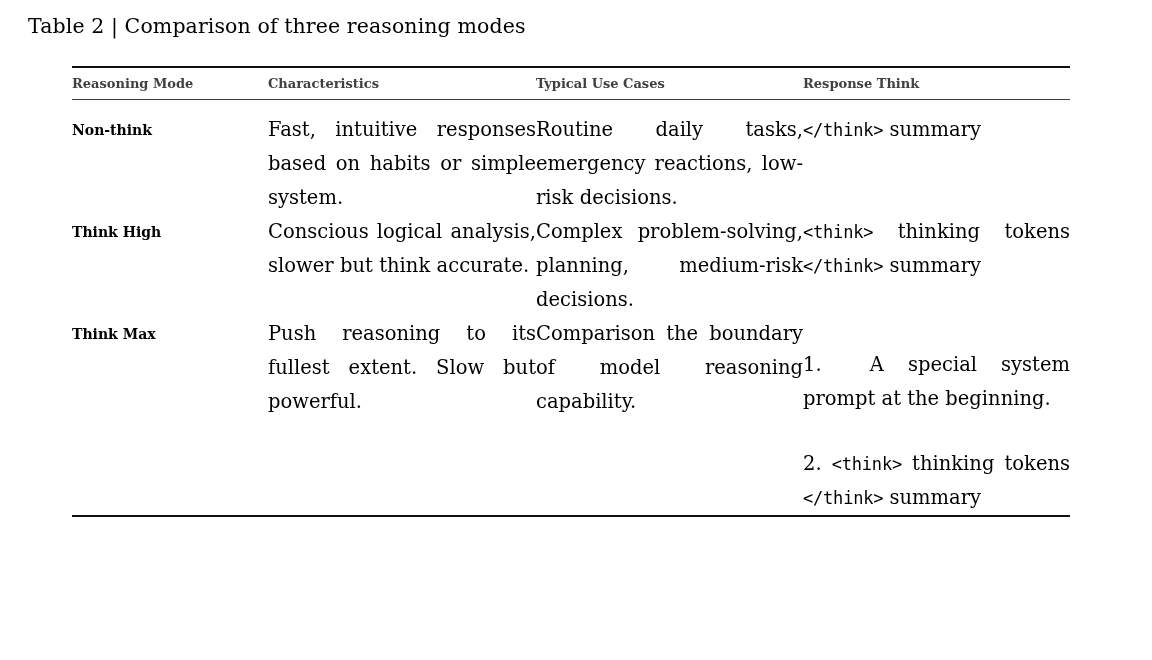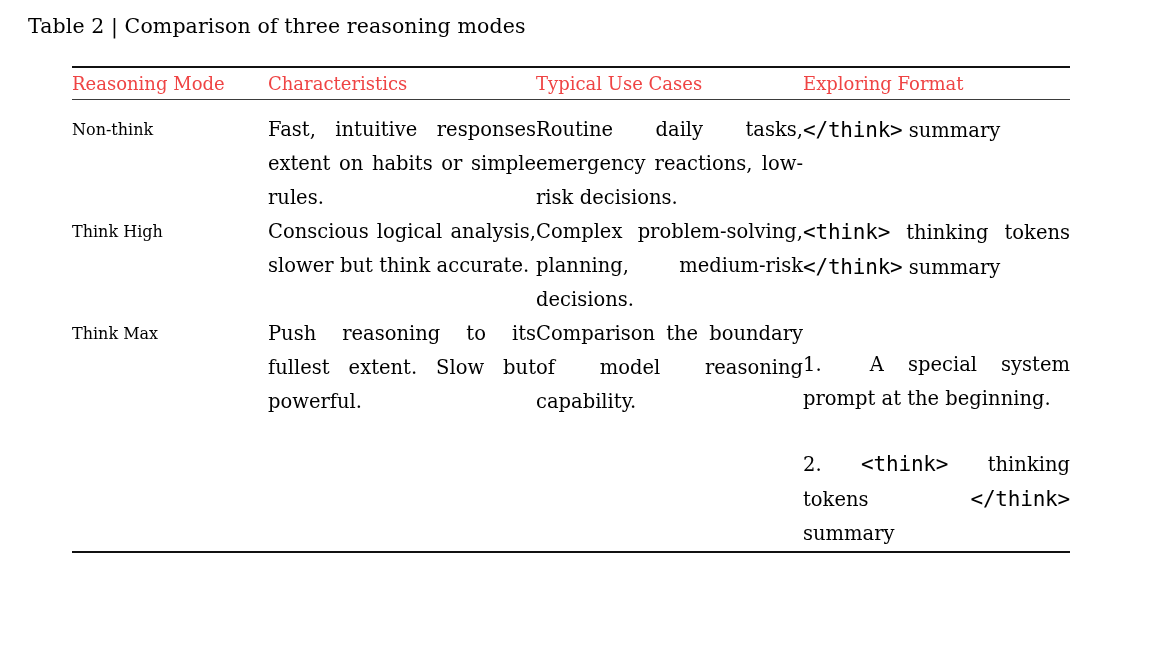--- a/index.html
+++ b/index.html
@@ -81,40 +81,40 @@
     padding-right: 28px;
   }
 
   
   .hdr-row th {
     padding-top: 14px;
     padding-bottom: 16px;
   }
   .hdr {
     font-family: "DejaVu Serif", "Liberation Serif", serif;
-    font-weight: normal;
-    font-size: 18px;
+    font-weight: bold;
+    font-size: 13px;
     line-height: 31px;
     text-align: left;
-    color: #ef4444;
+    color: #404040;
   }
 
   
   .body-row td {
     padding-top: 12px;
     padding-bottom: 10px;
   }
   .body-row.first td {
     padding-top: 13px;
   }
 
   .mode {
     font-family: "DejaVu Serif", "Liberation Serif", serif;
-    font-weight: normal;
-    font-size: 16px;
+    font-weight: bold;
+    font-size: 14px;
     line-height: 34px;
     white-space: nowrap;
   }
 
   .para {
     font-family: "DejaVu Serif", "Liberation Serif", serif;
     font-size: 19.5px;
     line-height: 34px;
     text-align: justify;
     text-justify: inter-word;
@@ -130,21 +130,21 @@
     font-family: "DejaVu Serif", "Liberation Serif", serif;
     font-size: 19.5px;
     line-height: 34px;
     text-align: justify;
     text-justify: inter-word;
     text-align-last: left;
   }
 
   code, .mono {
     font-family: "DejaVu Sans Mono", "Liberation Mono", monospace;
-    font-size: 21px;
+    font-size: 17px;
     letter-spacing: -0.2px;
   }
 
   .listline {
     font-family: "DejaVu Serif", "Liberation Serif", serif;
     font-size: 19.5px;
     line-height: 34px;
     text-align: justify;
     text-justify: inter-word;
     hyphens: auto;
@@ -169,42 +169,42 @@
           <col class="c2">
           <col class="c3">
           <col class="c4">
       </colgroup>
 
       <thead>
         <tr class="hdr-row">
           <th class="hdr cellpad">Reasoning Mode</th>
           <th class="hdr cellpad">Characteristics</th>
           <th class="hdr cellpad">Typical Use Cases</th>
-          <th class="hdr cellpad">Exploring Format</th>
+          <th class="hdr cellpad">Response Think</th>
         </tr>
       </thead>
     </table>
 
     <div class="rule-mid"></div>
 
     <table class="tbl">
       <colgroup>
         <col class="c1">
           <col class="c2">
           <col class="c3">
           <col class="c4">
       </colgroup>
       <tbody>
 
         <tr class="body-row first">
           <td class="cellpad">
             <div class="mode">Non-think</div>
           </td>
           <td class="cellpad">
-            <div class="para">Fast, intuitive responses extent on habits or simple rules.</div>
+            <div class="para">Fast, intuitive responses based on habits or simple system.</div>
           </td>
           <td class="cellpad">
             <div class="para">Routine daily tasks, emergency reactions, low-risk decisions.</div>
           </td>
           <td class="cellpad">
             <div class="fmt">
               <code class="mono">&lt;/think&gt;</code><span> summary</span>
             </div>
           </td>
         </tr>

